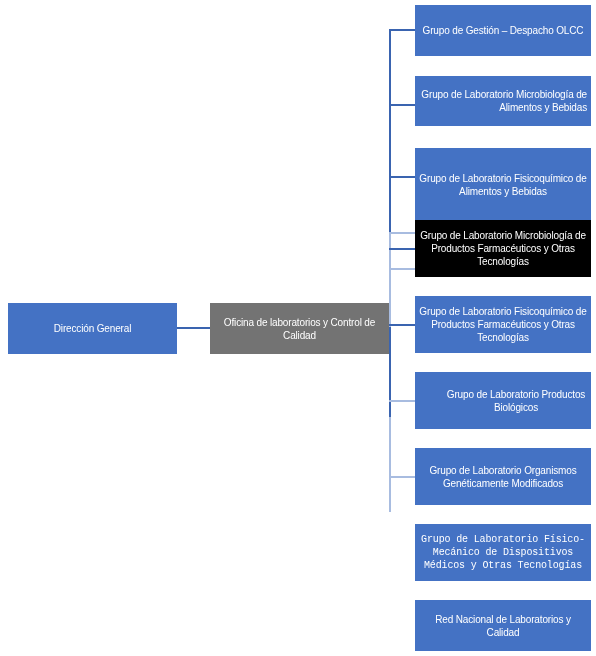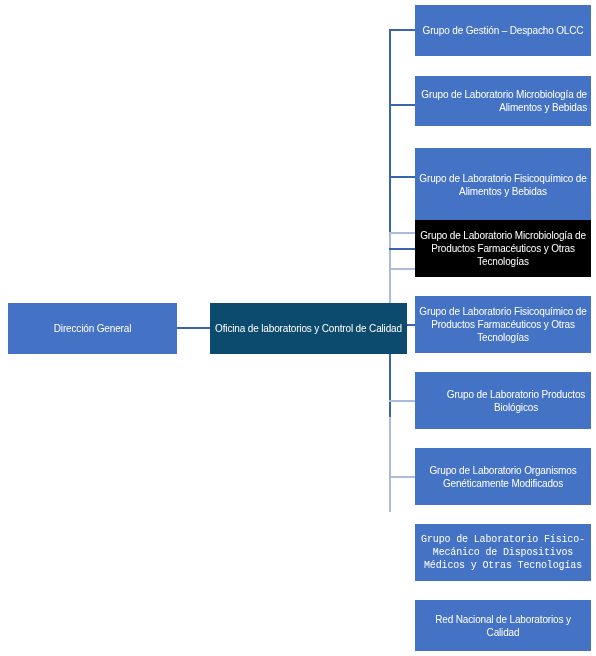--- a/index.html
+++ b/index.html
@@ -93,17 +93,17 @@
       </div>
       <div class="node" style="left: 415px; top: 524px; width: 176px; height: 57px; background: rgb(68, 114, 196); font-family: Liberation Mono, monospace;">
         <span>Grupo de Laboratorio Físico-Mecánico de Dispositivos Médicos y Otras Tecnologías</span>
       </div>
       <div class="node" style="left: 415px; top: 600px; width: 176px; height: 51px; background: rgb(68, 114, 196);">
         <span>Red Nacional de Laboratorios y Calidad</span>
       </div>
       <div class="node" style="left: 8px; top: 303px; width: 169px; height: 51px; background: rgb(68, 114, 196);">
         <span>Dirección General</span>
       </div>
-      <div class="node" style="left: 210px; top: 303px; width: 197px; height: 51px; background: #0c4a6e; justify-content: flex-end;">
+      <div class="node" style="left: 210px; top: 303px; width: 179px; height: 51px; background: #737373; justify-content: flex-end;">
         <span>Oficina de laboratorios y Control de Calidad</span>
       </div>
     </div>
 </div>
 
 </body></html>

